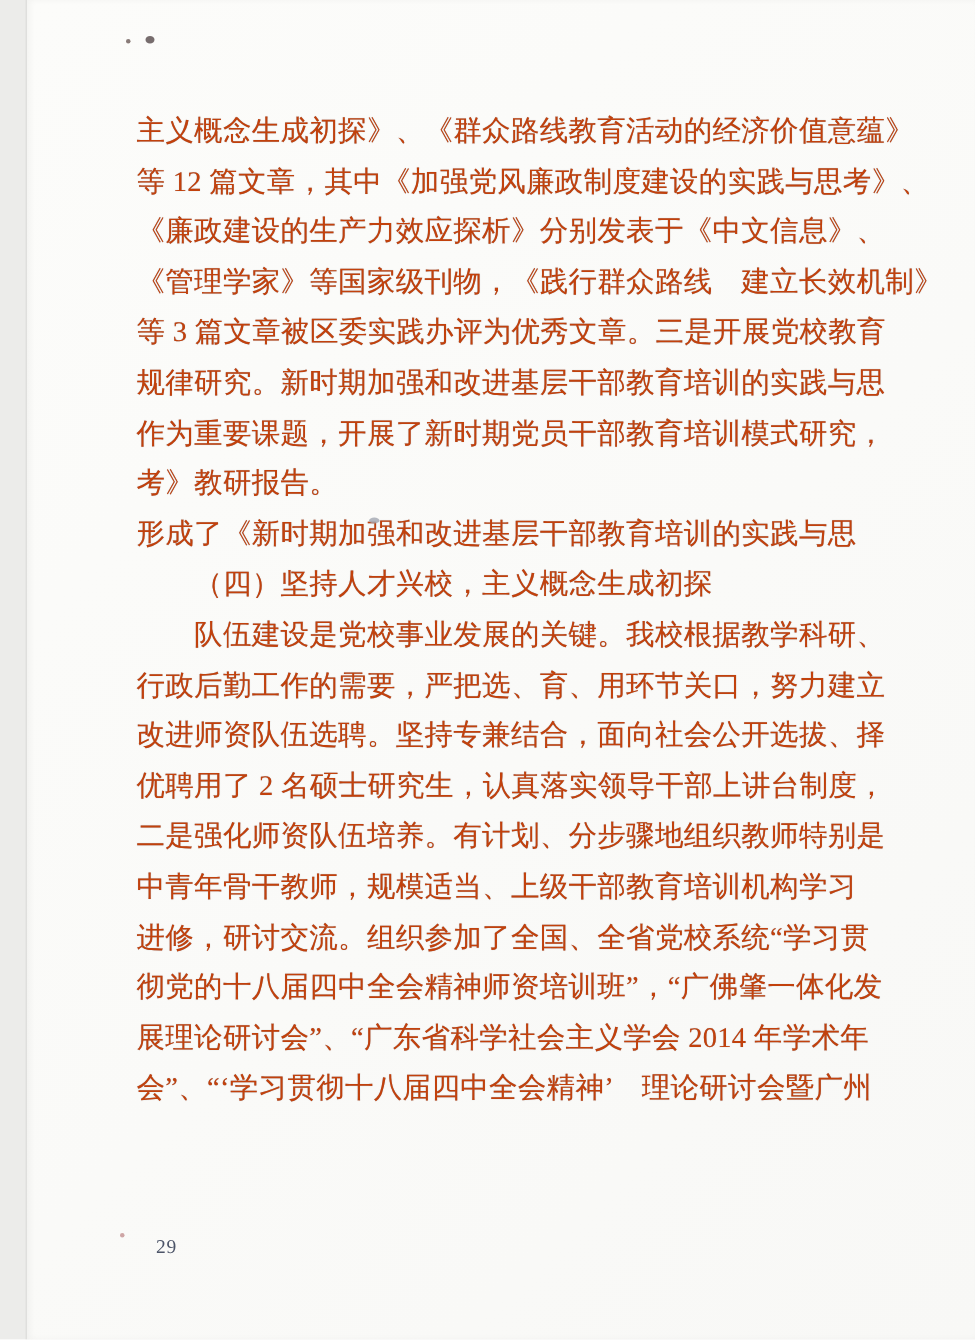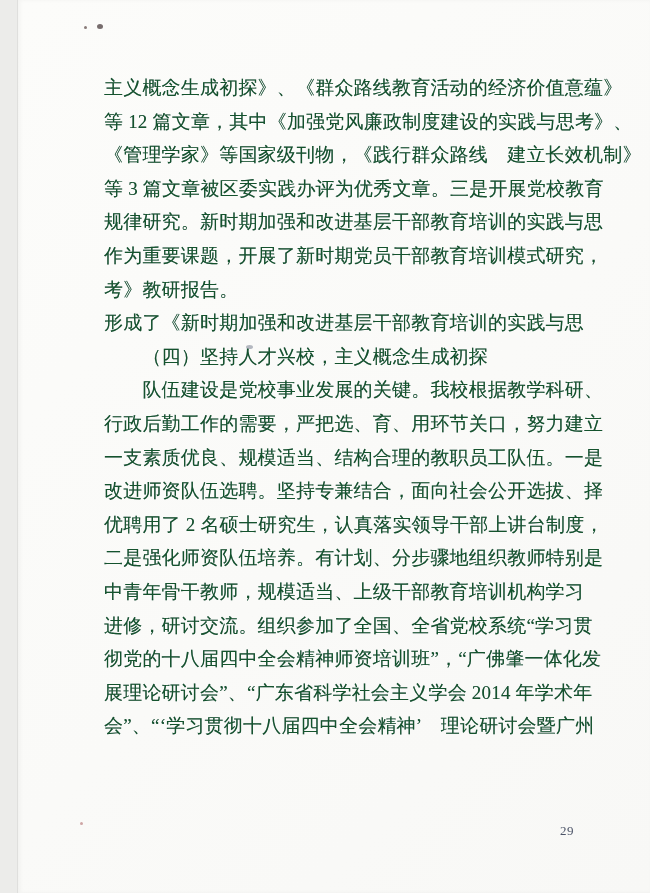--- a/index.html
+++ b/index.html
@@ -22,64 +22,64 @@
   
   .paper {
     position: absolute;
     left: 18px; top: 0;
     width: 632px; height: 893px;
     background: linear-gradient(135deg, #fcfcfa 0%, #fafaf8 55%, #f8f8f6 100%);
     box-shadow: inset 2px 0 4px rgba(0,0,0,0.04);
   }
   .text-block {
     position: absolute;
-    left: 104px; top: 71px;
+    left: 91px; top: 71px;
     width: 470px;
-    color: #14532d;
+    color: #c2410c;
   }
   .text-line {
     height: 33.6px;
     line-height: 33.6px;
     font-size: 19px;
     white-space: nowrap;
     letter-spacing: 0.2px;
     text-shadow: 0 0 0.5px rgba(71,83,108,0.55);
   }
   .page-number {
     position: absolute;
     top: 823px;
     left: 104px;
     width: 470px;
-    text-align: right;
+    text-align: left;
     font-size: 13px;
     letter-spacing: 0.5px;
     color: #4c5468;
   }
   .scan-artifact { position: absolute; }
 </style>
 </head>
 <body>
 
 <div class="stage">
   <div class="scanner-band"></div>
   <div class="paper"></div>
 
   <div class="text-block" id="lines">
       <div class="text-line">主义概念生成初探》、《群众路线教育活动的经济价值意蕴》</div>
       <div class="text-line">等 12 篇文章，其中《加强党风廉政制度建设的实践与思考》、</div>
+      <div class="text-line">《廉政建设的生产力效应探析》分别发表于《中文信息》、</div>
       <div class="text-line">《管理学家》等国家级刊物，《践行群众路线　建立长效机制》</div>
       <div class="text-line">等 3 篇文章被区委实践办评为优秀文章。三是开展党校教育</div>
       <div class="text-line">规律研究。新时期加强和改进基层干部教育培训的实践与思</div>
       <div class="text-line">作为重要课题，开展了新时期党员干部教育培训模式研究，</div>
       <div class="text-line">考》教研报告。</div>
       <div class="text-line">形成了《新时期加强和改进基层干部教育培训的实践与思</div>
       <div class="text-line">　　（四）坚持人才兴校，主义概念生成初探</div>
       <div class="text-line">　　队伍建设是党校事业发展的关键。我校根据教学科研、</div>
       <div class="text-line">行政后勤工作的需要，严把选、育、用环节关口，努力建立</div>
-      <div class="text-line">一支素质优良、规模适当、结构合理的教职员工队伍。一是</div>
       <div class="text-line">改进师资队伍选聘。坚持专兼结合，面向社会公开选拔、择</div>
       <div class="text-line">优聘用了 2 名硕士研究生，认真落实领导干部上讲台制度，</div>
       <div class="text-line">二是强化师资队伍培养。有计划、分步骤地组织教师特别是</div>
       <div class="text-line">中青年骨干教师，规模适当、上级干部教育培训机构学习</div>
       <div class="text-line">进修，研讨交流。组织参加了全国、全省党校系统“学习贯</div>
       <div class="text-line">彻党的十八届四中全会精神师资培训班”，“广佛肇一体化发</div>
       <div class="text-line">展理论研讨会”、“广东省科学社会主义学会 2014 年学术年</div>
       <div class="text-line">会”、“‘学习贯彻十八届四中全会精神’　理论研讨会暨广州</div>
     </div>
 

